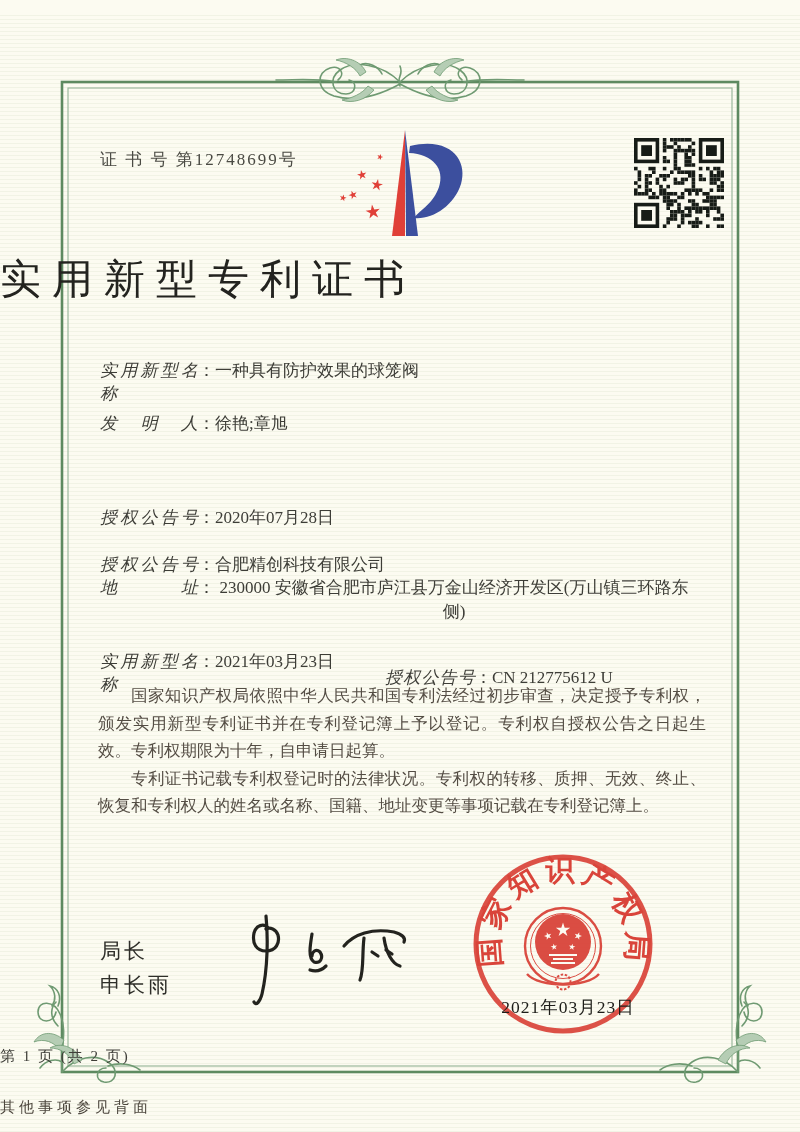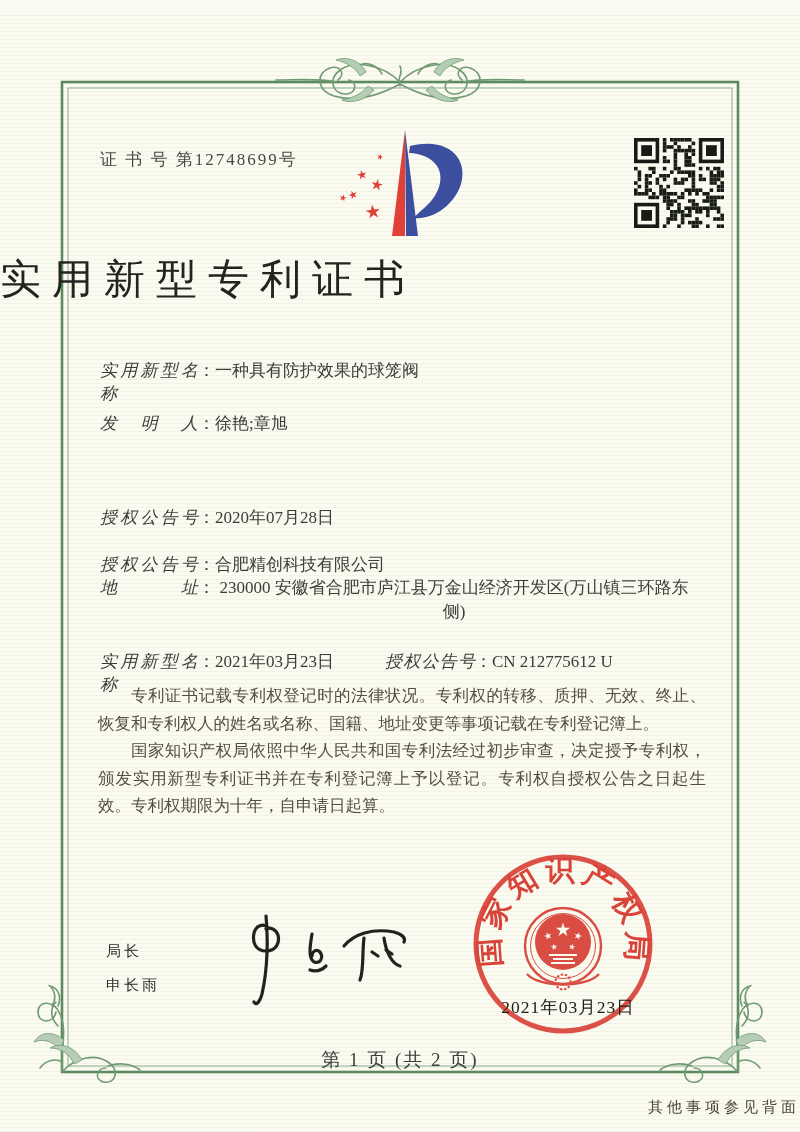--- a/index.html
+++ b/index.html
@@ -27,41 +27,41 @@
     text-align:left;font-size:41px;font-weight:500;
     letter-spacing:11px;color:#23231f;
   }
   .field-row{position:absolute;left:100px;font-size:17px;color:#3d3d37;}
   .field-label{
     display:inline-block;width:98px;vertical-align:top;
     text-align:justify;text-align-last:justify;font-style:italic;
   }
   .colon{display:inline-block;vertical-align:top;}
   .field-value{display:inline-block;vertical-align:top;max-width:478px;line-height:24px;text-align:center;}
-  .pair2{position:absolute;left:285px;top:0;white-space:nowrap;}
+  .pair2{position:absolute;left:285px;top:16px;white-space:nowrap;}
   .pair2 .field-label{width:90px;}
   .paragraphs{
     position:absolute;left:98px;top:670px;width:608px;
     font-size:16.5px;line-height:27.5px;color:#544d44;text-align:justify;
   }
   .paragraphs p{margin:0;text-indent:2em;}
-  .signer{position:absolute;left:106px;top:922px;font-size:15px;color:#2e2e29;letter-spacing:3px;line-height:34px;}
+  .signer{position:absolute;left:100px;top:922px;font-size:21px;color:#2e2e29;letter-spacing:3px;line-height:34px;}
   .signer div{white-space:nowrap;}
   .signature-svg{position:absolute;left:226px;top:890px;}
   .seal-svg{position:absolute;left:463px;top:836px;}
   .seal-date{
     position:absolute;left:478px;top:983px;width:180px;
     font-size:17.5px;letter-spacing:1px;color:#1d1d19;text-align:center;
   }
   .page-num{
-    position:absolute;left:0;top:1035px;width:800px;text-align:center;
-    font-size:19px;letter-spacing:2px;color:#3e3e38;
+    position:absolute;left:0;top:1035px;width:800px;
+    font-size:15px;letter-spacing:2px;color:#3e3e38;
   }
   .back-note{
-    position:absolute;left:0;top:1086px;width:800px;text-align:right;
+    position:absolute;left:0;top:1086px;width:800px;text-align:left;
     font-size:15px;letter-spacing:4px;color:#4c463d;
   }
   .orn{stroke:#6f9a72;stroke-width:1.6;fill:none;stroke-linecap:round;}
   .orn-fill{fill:#b5cdb4;stroke:#6f9a72;stroke-width:0.8;}
   .qf{fill:#171c17;}
   .seal-ring{stroke:#d9443a;fill:none;}
   .seal-red{fill:#d9443a;}
   .sig{stroke:#23231e;stroke-width:3.2;fill:none;stroke-linecap:round;stroke-linejoin:round;}
 </style>
 </head>
@@ -370,22 +370,22 @@
     <span class="field-label">地址</span><span class="colon">：</span><span class="field-value">230000 安徽省合肥市庐江县万金山经济开发区(万山镇三环路东侧)</span>
   </div>
   <div class="field-row" style="top:638px;width:620px">
     <span class="field-label">实用新型名称</span><span class="colon">：</span><span class="field-value">2021年03月23日</span>
     <span class="pair2">
       <span class="field-label">授权公告号</span><span class="colon">：</span><span class="field-value">CN 212775612 U</span>
     </span>
   </div>
 
   <div class="paragraphs">
+    <p>国家知识产权局依照中华人民共和国专利法经过初步审查，决定授予专利权，颁发实用新型专利证书并在专利登记簿上予以登记。专利权自授权公告之日起生效。专利权期限为十年，自申请日起算。</p>
     <p>专利证书记载专利权登记时的法律状况。专利权的转移、质押、无效、终止、恢复和专利权人的姓名或名称、国籍、地址变更等事项记载在专利登记簿上。</p>
-    <p>国家知识产权局依照中华人民共和国专利法经过初步审查，决定授予专利权，颁发实用新型专利证书并在专利登记簿上予以登记。专利权自授权公告之日起生效。专利权期限为十年，自申请日起算。</p>
   </div>
 
   <div class="signer">
     <div>局长</div>
     <div>申长雨</div>
   </div>
 
   <svg class="signature-svg" width="200" height="110" viewBox="0 0 200 110">
     <path class="sig" d="M42,26 C38,21 30,23 28,31 C26,41 30,49 40,49 C50,49 54,41 52,33 C50,27 44,25 40,27"></path>
     <path class="sig" d="M40,14 C42,34 42,66 36,92 C34,100 30,104 28,100"></path>

